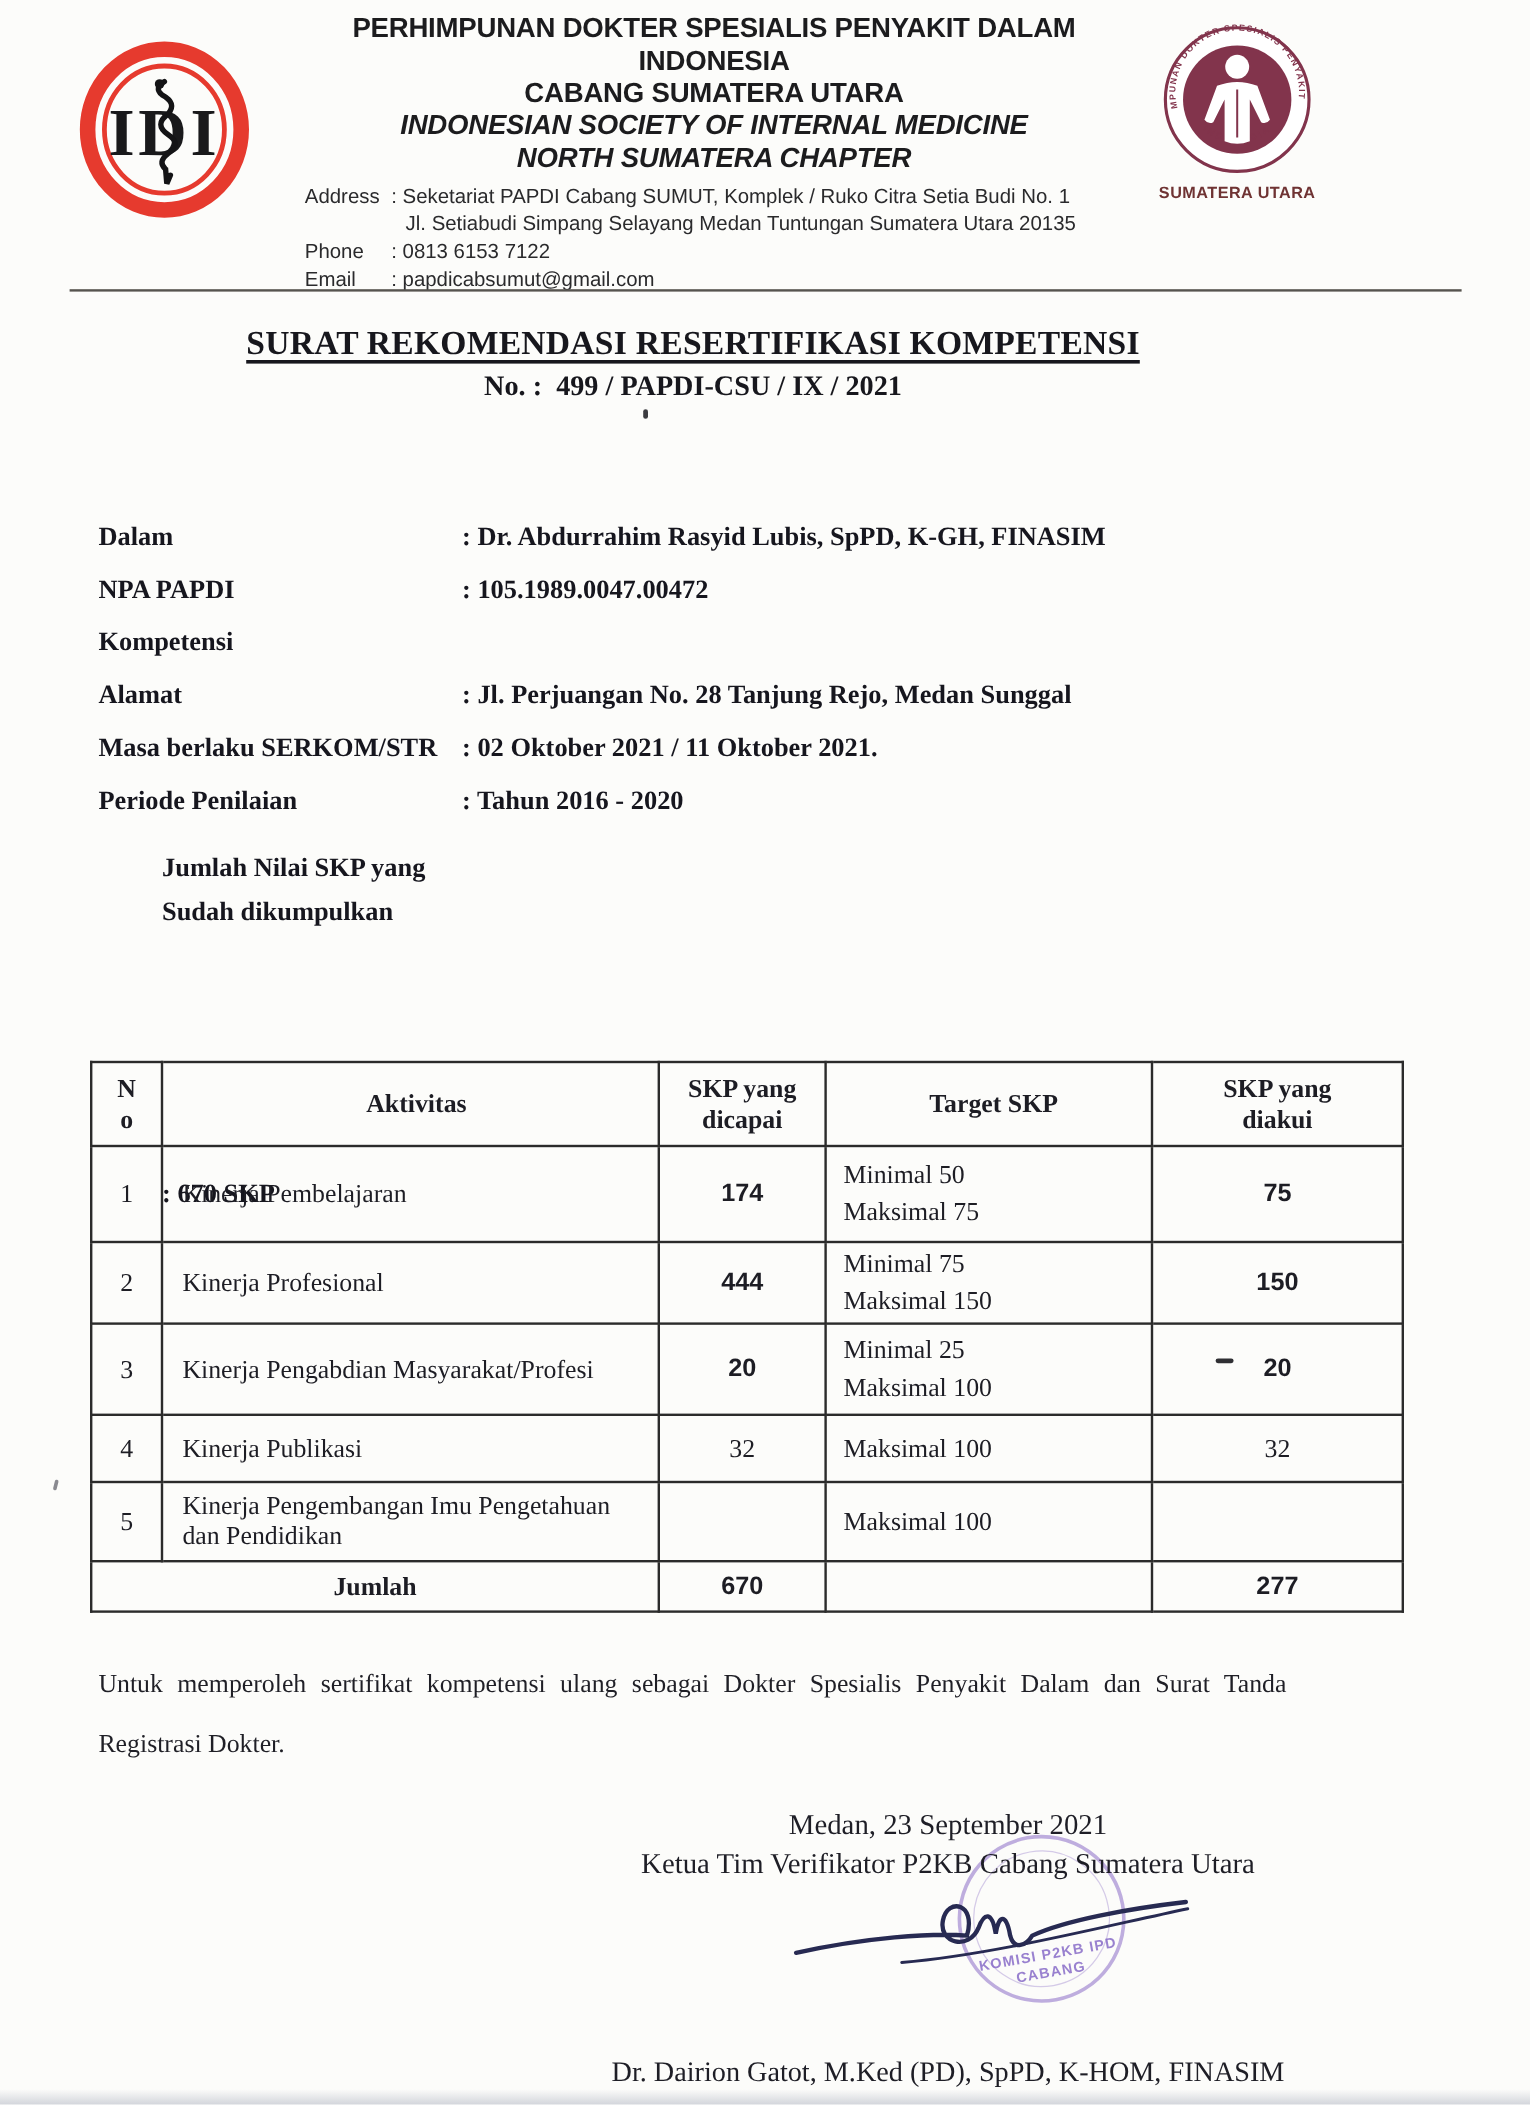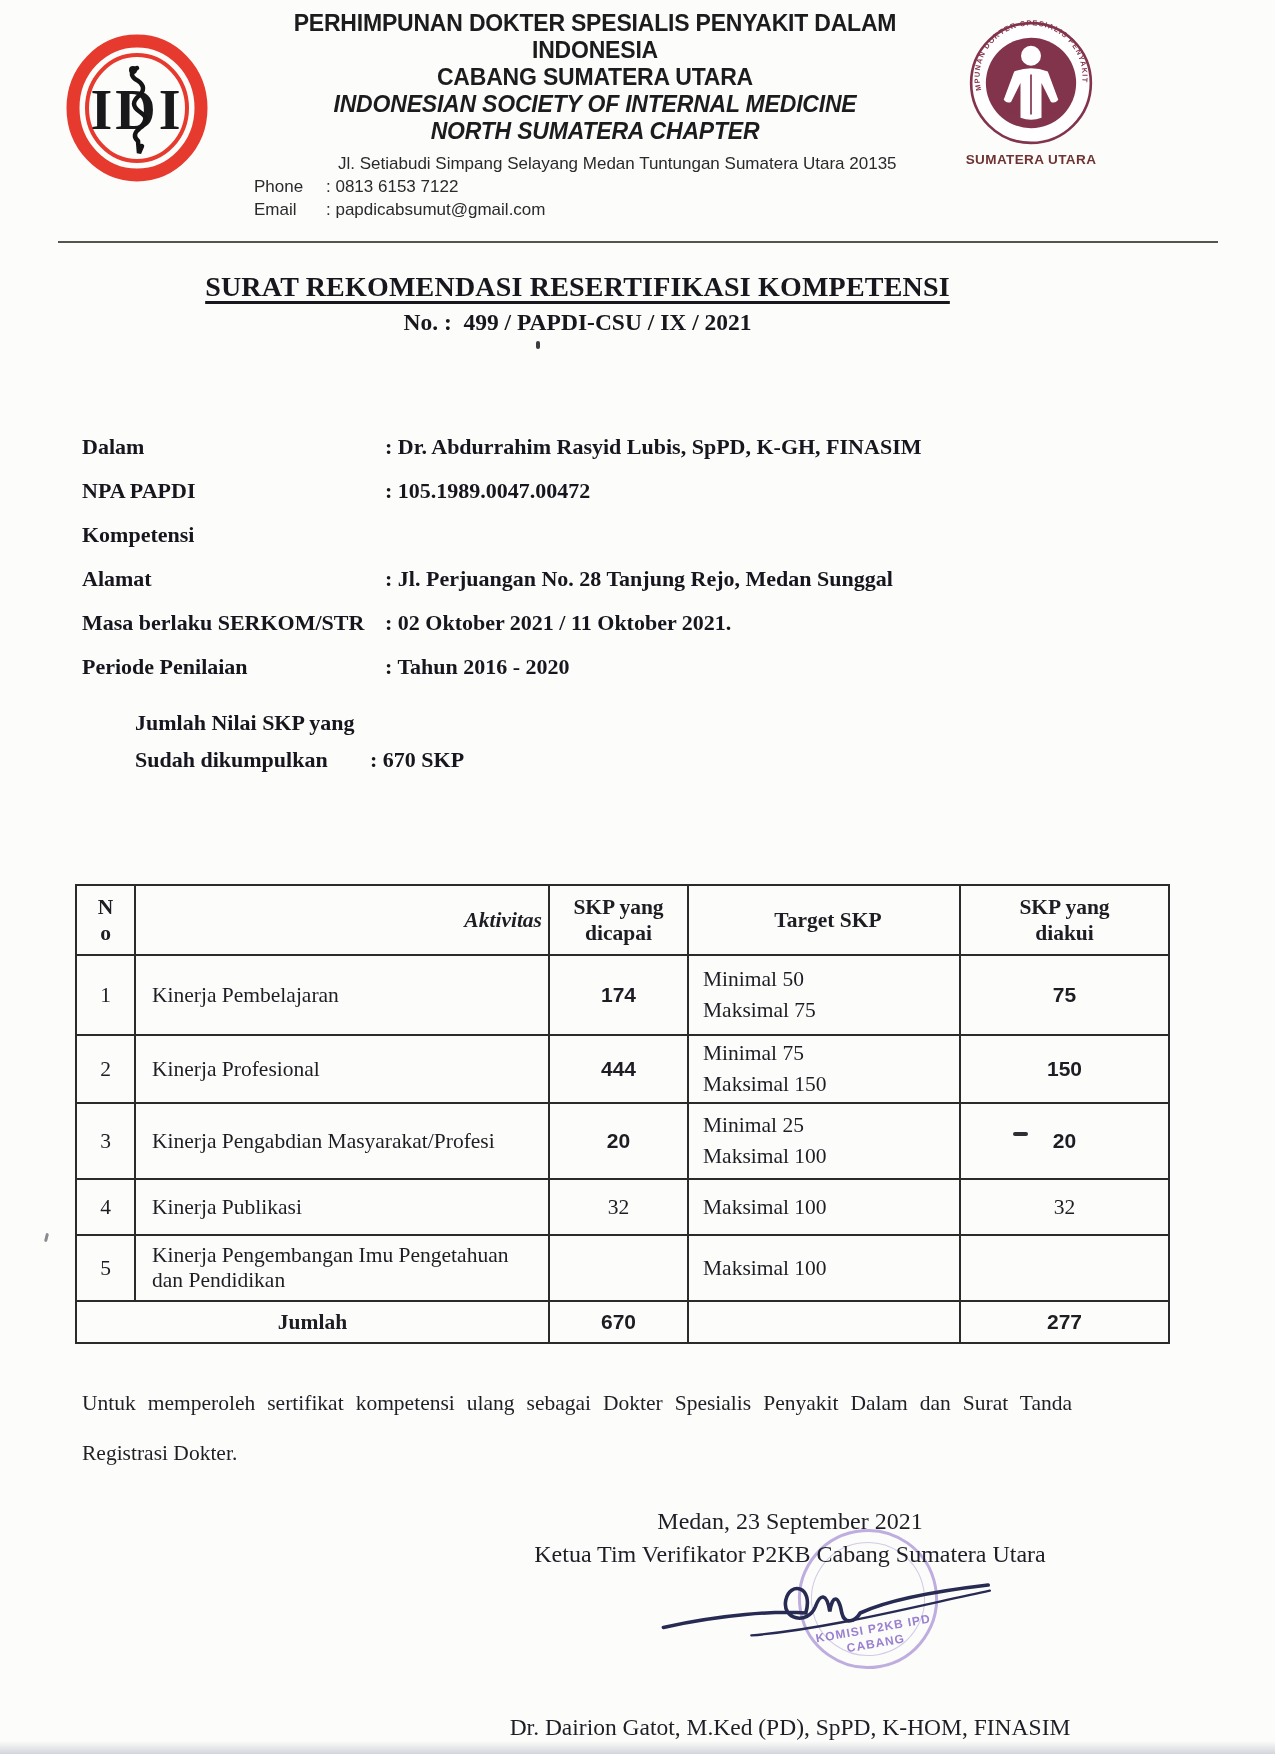--- a/index.html
+++ b/index.html
@@ -33,21 +33,21 @@
   
   .intro { position:absolute; top:356px; left:82px; width:990px; font-size:21.5px;
     line-height:27.5px; text-align:justify; color:#1f1f26; }
   .fields { position:absolute; top:434px; left:82px; width:1000px; font-size:22px;
     font-weight:bold; color:#16161e; }
   .frow { display:flex; height:44px; align-items:flex-start; }
   .flabel { width:303px; flex:0 0 303px; }
   .fvalue { flex:1; }
   .skp-summary { position:absolute; top:704px; left:135px; font-size:22px;
     font-weight:bold; color:#16161e; line-height:37px; }
-  .skp-line2 { display:flex; }
+  .skp-line2 { display:flex;flex-direction:column; }
   .skp-l2-label { width:235px; flex:0 0 235px; }
   
   table.skp { position:absolute; top:884px; left:75px; width:1005px;
     border-collapse:collapse; font-size:21.5px; color:#1d1d24; table-layout:fixed; }
   table.skp th, table.skp td { border:2px solid #2b2b2b; padding:2px 6px; vertical-align:middle; }
   table.skp th { font-weight:bold; text-align:center; white-space:pre-line; line-height:26px; }
   .c-no  { width:45px;  text-align:center; }
   .c-akt { width:390px; text-align:left; padding-left:16px !important; }
   .c-dic { width:125px; text-align:center; }
   .c-tgt { width:250px; text-align:left; padding-left:14px !important;
@@ -98,20 +98,24 @@
       <path d="M71,34 q-9,5 -2,11 q13,7 5,16 q-12,9 0,17 q12,8 0,16 q-9,7 -2,13 l1,12 l3,-7" fill="none" stroke="#141416" stroke-width="4.5" stroke-linecap="round"></path>
       <circle cx="67" cy="36" r="4" fill="#141416"></circle>
     </svg>
 
     <div class="lh-text">
       <div class="org-line">PERHIMPUNAN DOKTER SPESIALIS PENYAKIT DALAM INDONESIA</div>
       <div class="org-line">CABANG SUMATERA UTARA</div>
       <div class="org-line it">INDONESIAN SOCIETY OF INTERNAL MEDICINE</div>
       <div class="org-line it">NORTH SUMATERA CHAPTER</div>
       <div class="contact">
+        <div class="contact-row">
+          <span class="clabel">Address</span>
+          <span>: Seketariat PAPDI Cabang SUMUT, Komplek / Ruko Citra Setia Budi No. 1</span>
+        </div>
         <div class="contact-row">
           <span class="cont-indent">Jl. Setiabudi Simpang Selayang Medan Tuntungan Sumatera Utara 20135</span>
         </div>
         <div class="contact-row">
           <span class="clabel">Phone</span>
           <span>: 0813 6153 7122</span>
         </div>
         <div class="contact-row">
           <span class="clabel">Email</span>
           <span>: papdicabsumut@gmail.com</span>
@@ -181,21 +185,21 @@
       <span class="skp-l2-label">Sudah dikumpulkan</span>
       <span>: 670 SKP</span>
     </div>
   </div>
 
   <table class="skp">
     <thead>
       <tr class="rh">
         <th class="c-no">N
 o</th>
-        <th class="c-akt" style="text-align:right;font-style:italic;">Aktivitas</th>
+        <th class="c-akt" style="text-align:center;">Aktivitas</th>
         <th class="c-dic">SKP yang
 dicapai</th>
         <th class="c-tgt" style="text-align:center;">Target SKP</th>
         <th class="c-dia">SKP yang
 diakui</th>
       </tr>
     </thead>
     <tbody>
       <tr class="r1">
         <td class="c-no">1</td>

